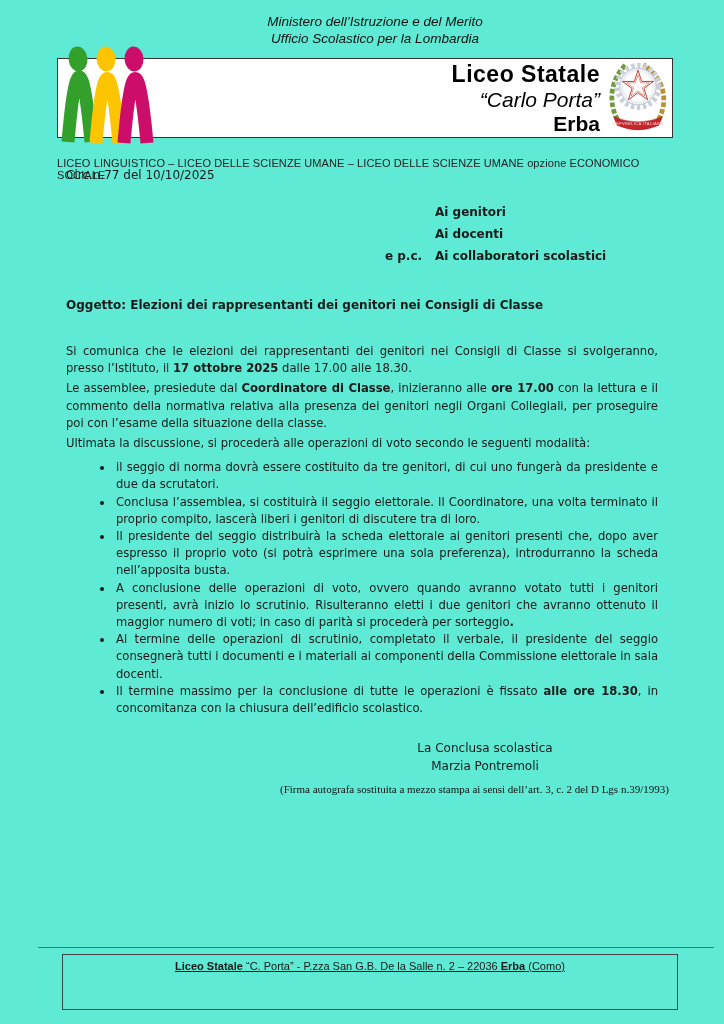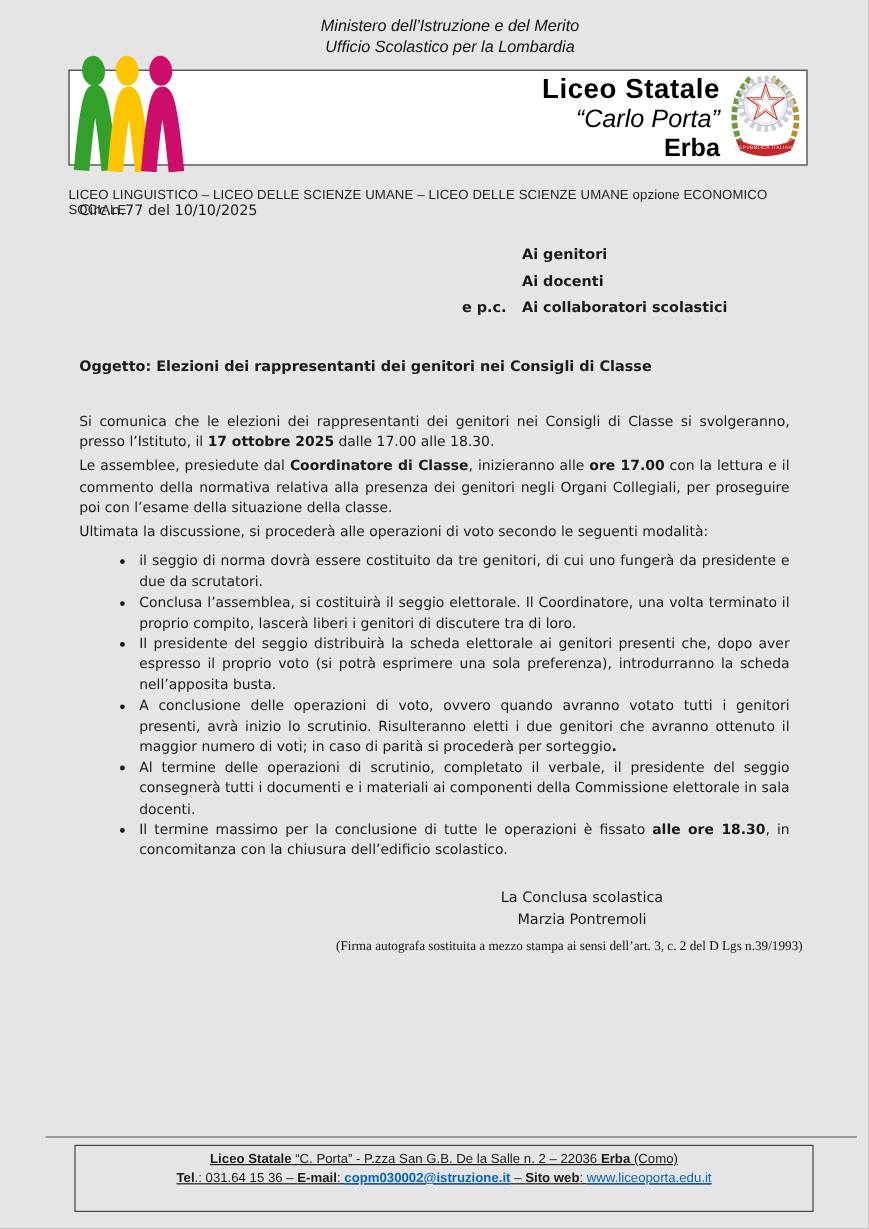--- a/index.html
+++ b/index.html
@@ -1,16 +1,16 @@
 <!DOCTYPE html>
 <html><head>
 <meta charset="utf-8">
 <style>
   html,body{margin:0;padding:0;background:#888;}
-  .page{position:relative;width:724px;height:1024px;background:#e5e5e5;margin:0 auto;
+  .page{position:relative;width:724px;height:1024px;background:#5eead4;margin:0 auto;
         font-family:"DejaVu Sans",sans-serif;color:#1a1a1a;overflow:hidden;}
   .b{font-weight:bold;}
 
   
   .ministry{position:absolute;top:13px;left:60px;width:630px;text-align:center;
             font-family:"Liberation Sans",sans-serif;font-style:italic;font-size:13.5px;line-height:17px;color:#111;}
   .header-box{position:absolute;top:58px;left:57px;width:614px;height:78px;border:1.5px solid #333;background:#fff;}
   .logo-svg{position:absolute;top:42px;left:58px;z-index:3;}
   .emblem-svg{position:absolute;top:55px;left:604px;z-index:2;}
   .school-title{position:absolute;top:61px;left:57px;width:543px;text-align:right;z-index:1;
@@ -121,16 +121,15 @@
 
   <div class="signature">
     <div>La Conclusa scolastica</div>
     <div>Marzia Pontremoli</div>
   </div>
   <div class="firma-note">(Firma autografa sostituita a mezzo stampa ai sensi dell’art. 3, c. 2 del D Lgs n.39/1993)</div>
 
   <div class="footer-rule"></div>
   <div class="footer-box">
     <div><span class="b">Liceo Statale</span><span>  “C. Porta” - P.zza  San G.B. De la Salle n. 2 – 22036 </span><span class="b">Erba</span><span> (Como)</span></div>
-    <div><span class="b">Tel</span><span>.: 031.64 15 36   – </span><span class="b">E-mail</span><span>: </span><span class="lnk b">copm030002@istruzione.it</span><span> – </span><span class="b">Sito web</span><span>: </span><span class="lnk">www.liceoporta.edu.it</span></div>
   </div>
 
 </div>
 
 </body></html>

